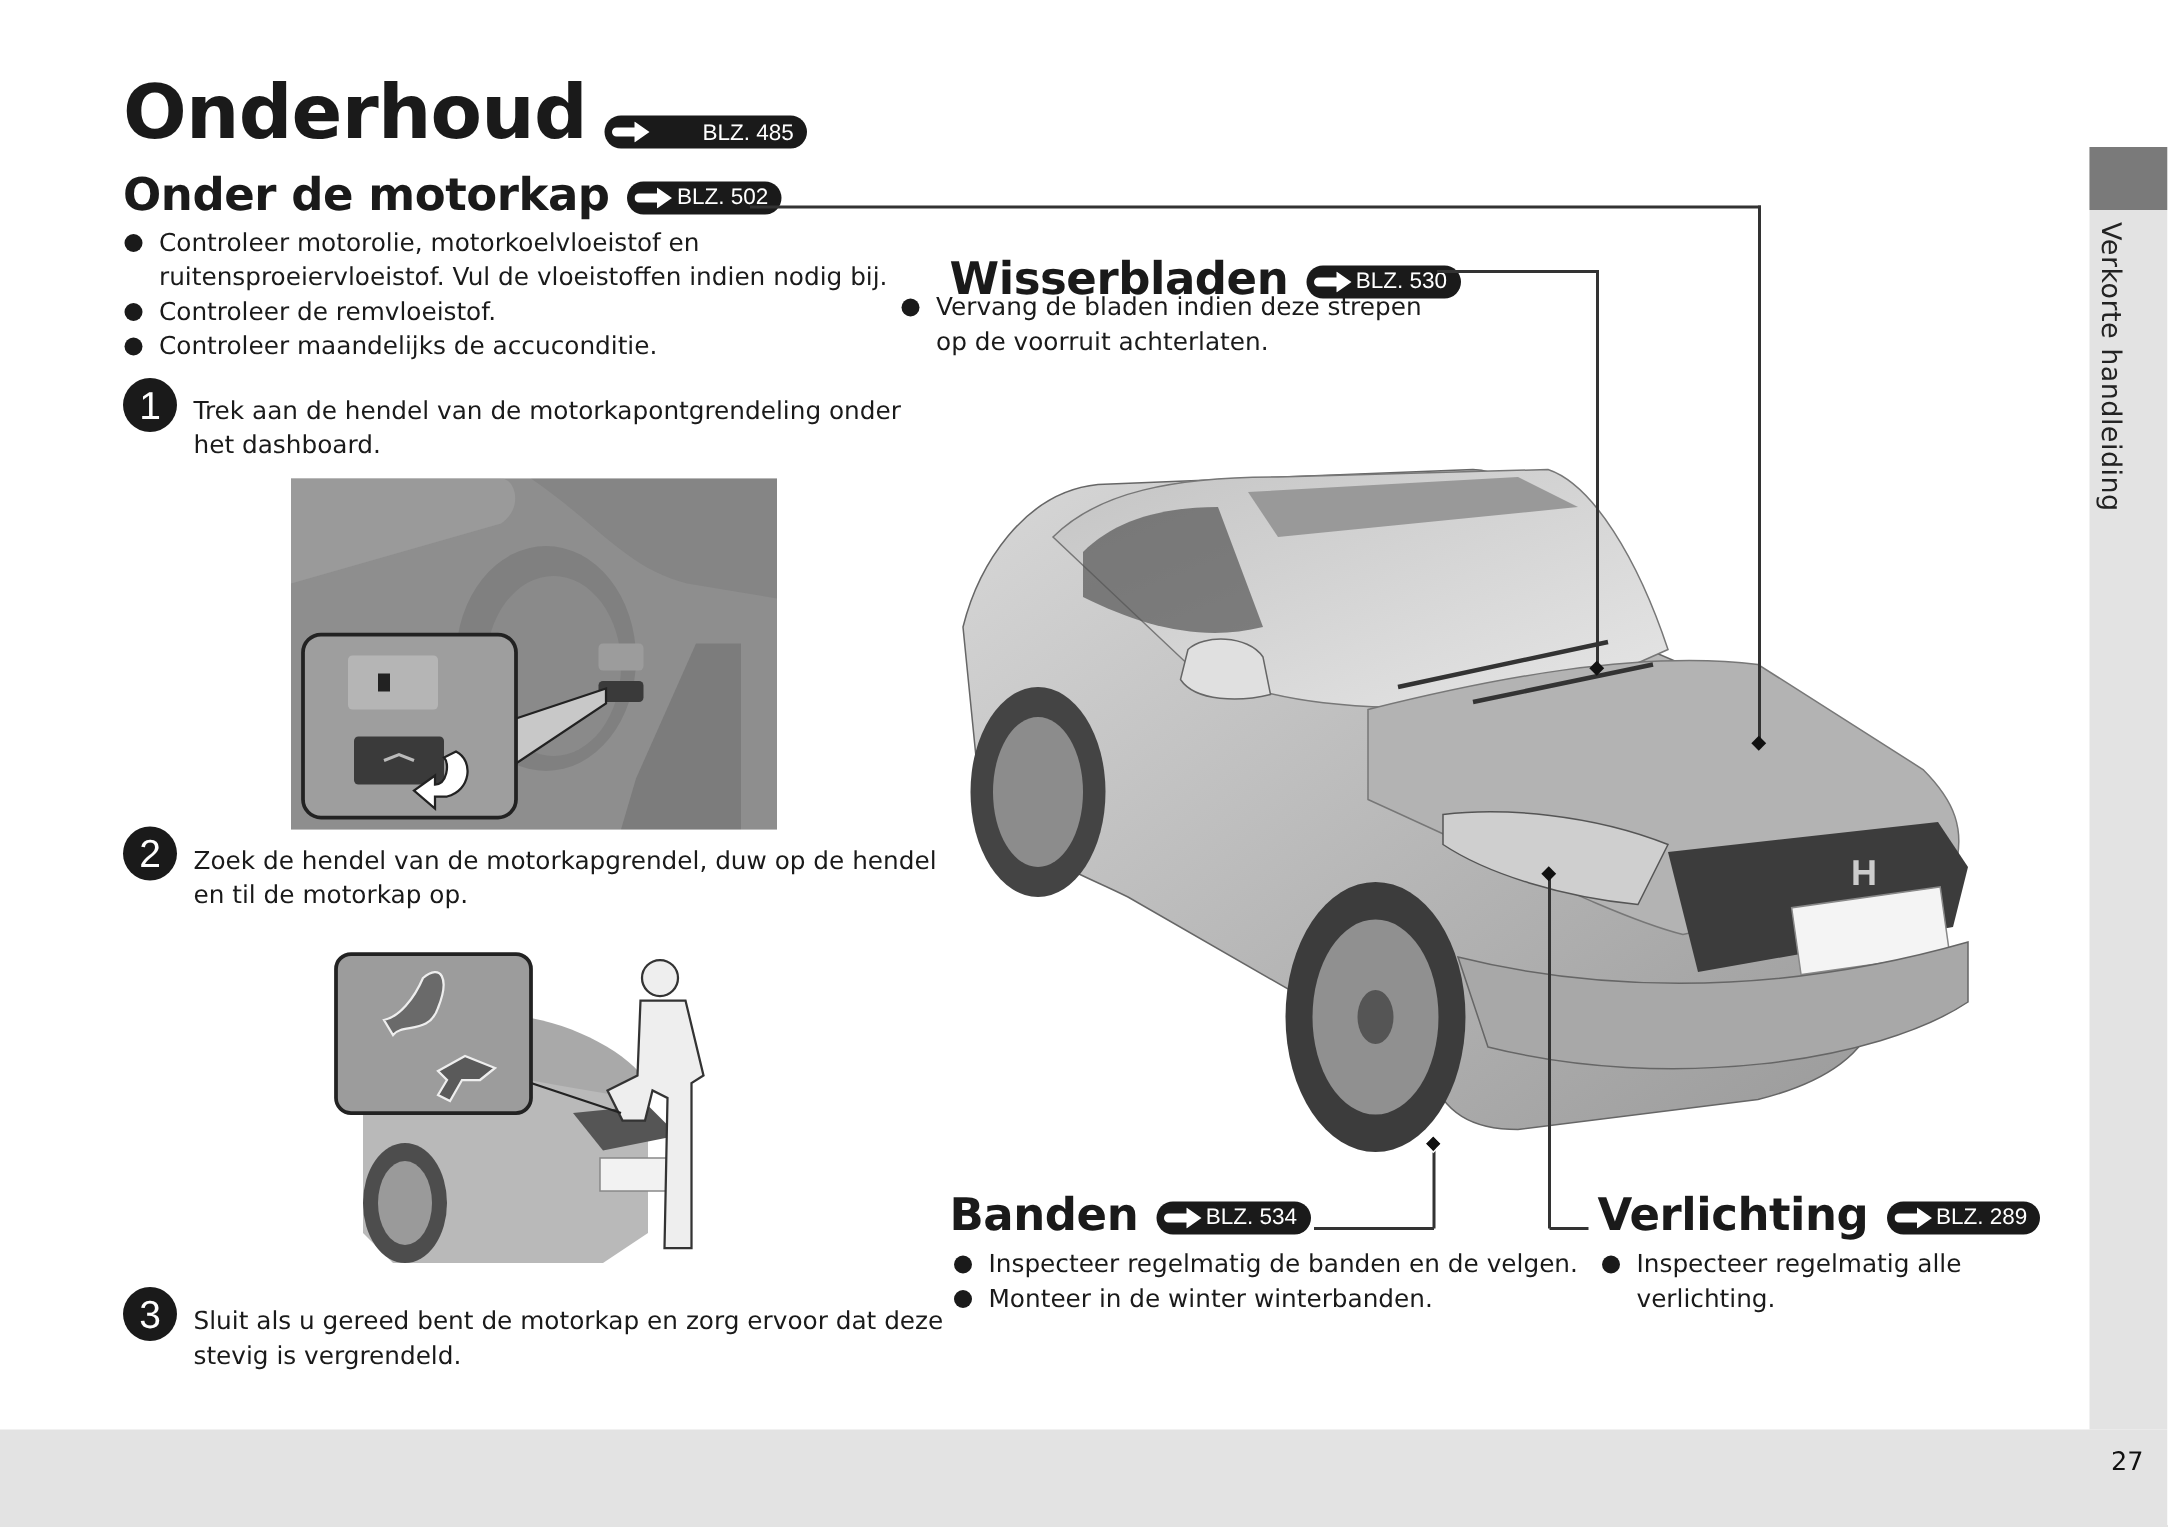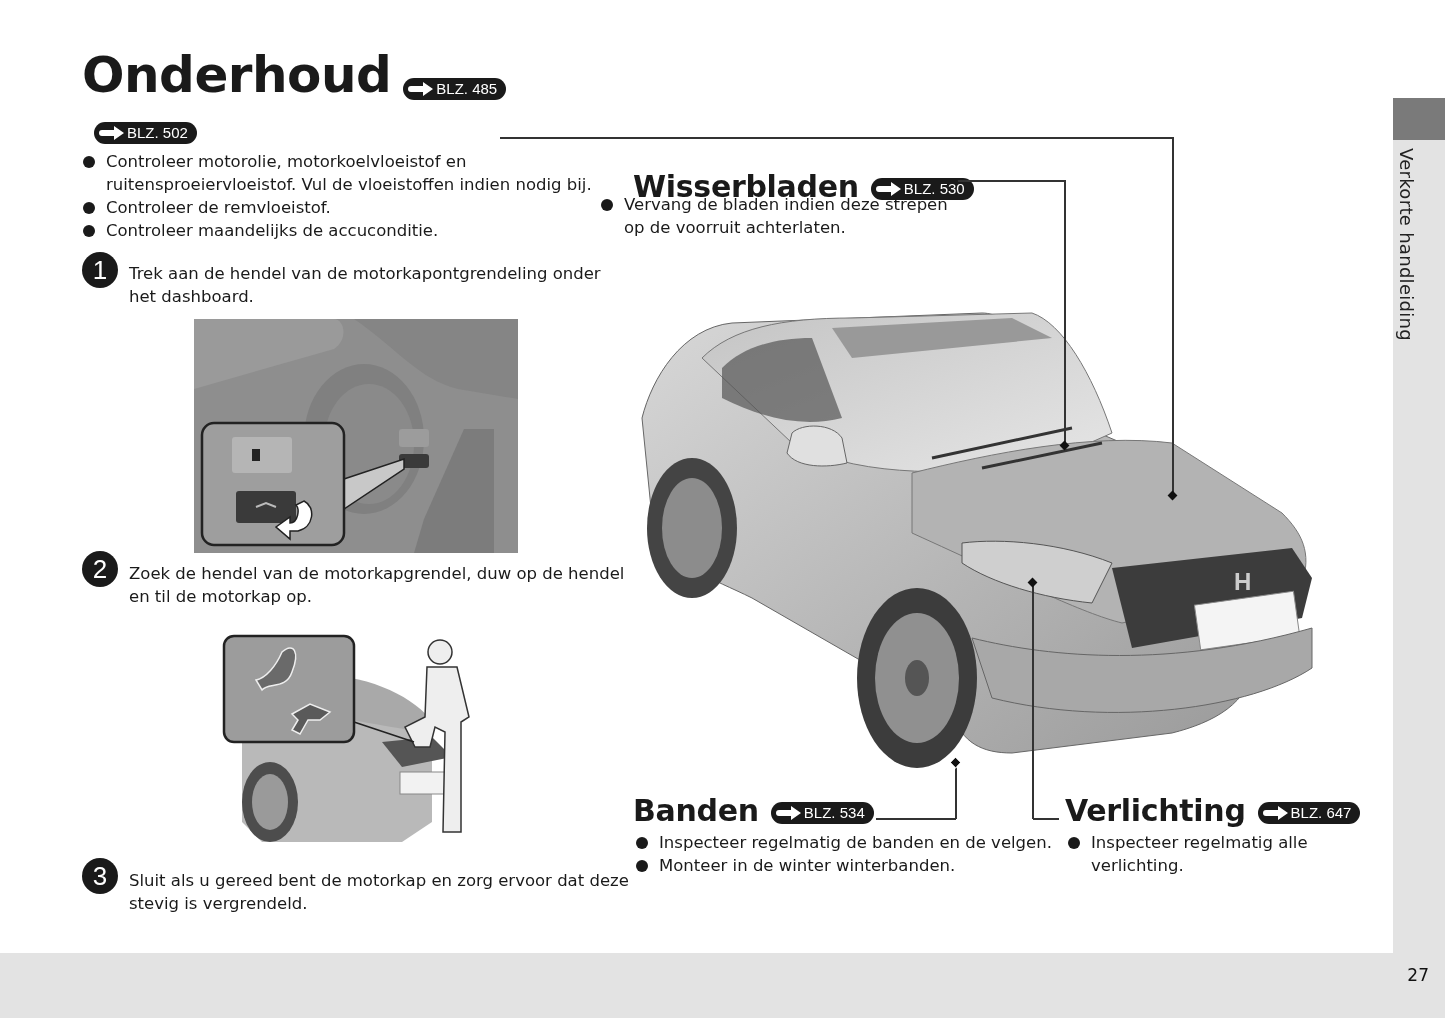--- a/index.html
+++ b/index.html
@@ -45,30 +45,30 @@
 </head>
 <body>
 
 <div class="abs sidebar"></div>
 <div class="abs sidebar-top"></div>
 <div class="sidebar-label">Verkorte handleiding</div>
 <div class="abs footer"></div>
 <div class="abs page-num">27</div>
 
 <div class="abs h1" style="left:82px; top:50px;">
-  <span>Onderhoud</span><span class="badge" style="margin-top:20px;">
+  <span>Onderhoud</span><span class="badge" style="margin-top:20px;gap:32px;">
       <svg width="26" height="14" viewBox="0 0 26 14">
         <path d="M3 4h12V0l10 7-10 7v-4H3a3 3 0 0 1 0-6z" fill="#fff"></path>
       </svg>
       <span>BLZ. 485</span>
     </span>
 </div>
 
 <div class="abs h2" style="left:82px; top:116px;">
-  <span class="badge">
+  <span>Onder de motorkap</span><span class="badge">
       <svg width="26" height="14" viewBox="0 0 26 14">
         <path d="M3 4h12V0l10 7-10 7v-4H3a3 3 0 0 1 0-6z" fill="#fff"></path>
       </svg>
       <span>BLZ. 502</span>
     </span>
 </div>
 
 <ul class="abs bul txt" style="left:82px; top:150px; width:510px;">
   <li>Controleer motorolie, motorkoelvloeistof en ruitensproeiervloeistof. Vul de vloeistoffen indien nodig bij.</li>
   <li>Controleer de remvloeistof.</li>
@@ -201,18 +201,18 @@
 <ul class="abs bul txt" style="left:635px; top:831px; width:420px;">
   <li>Inspecteer regelmatig de banden en de velgen.</li>
   <li>Monteer in de winter winterbanden.</li>
 </ul>
 
 <div class="abs h2" style="left:1065px; top:796px;">
   <span>Verlichting</span><span class="badge">
       <svg width="26" height="14" viewBox="0 0 26 14">
         <path d="M3 4h12V0l10 7-10 7v-4H3a3 3 0 0 1 0-6z" fill="#fff"></path>
       </svg>
-      <span>BLZ. 647</span>
+      <span>BLZ. 289</span>
     </span>
 </div>
 <ul class="abs bul txt" style="left:1067px; top:831px; width:250px;">
   <li>Inspecteer regelmatig alle verlichting.</li>
 </ul>
 
 </body></html>

